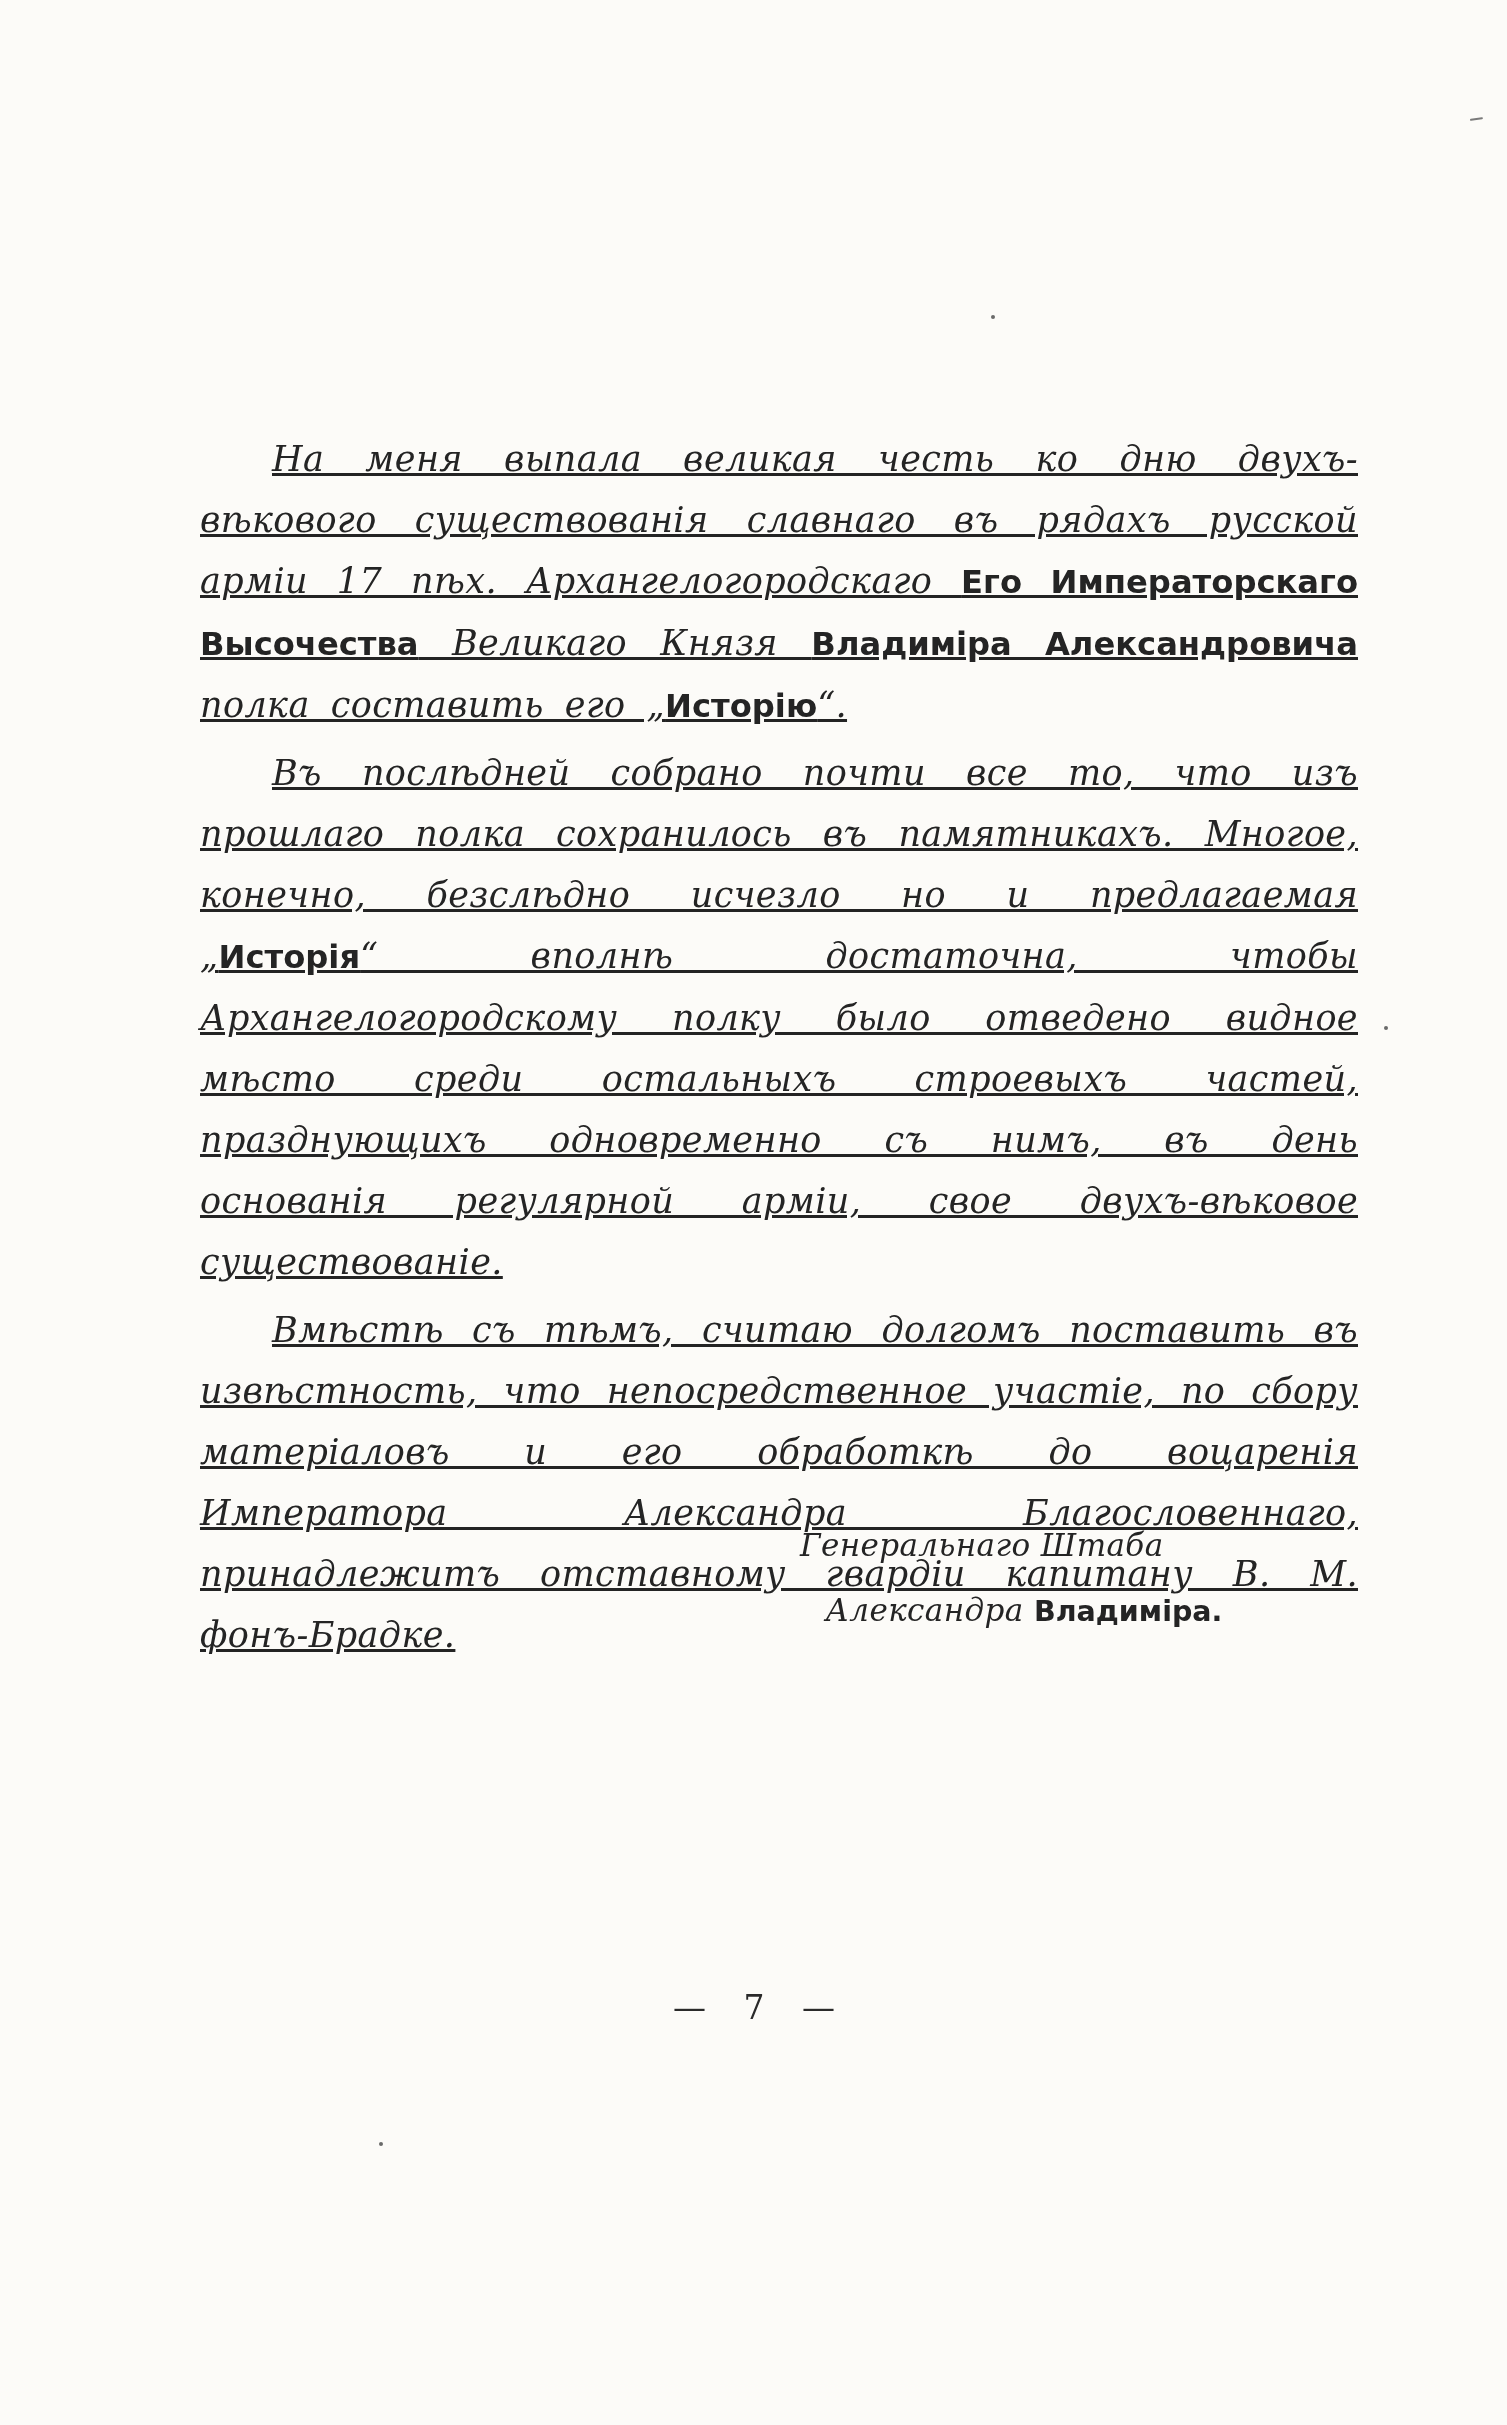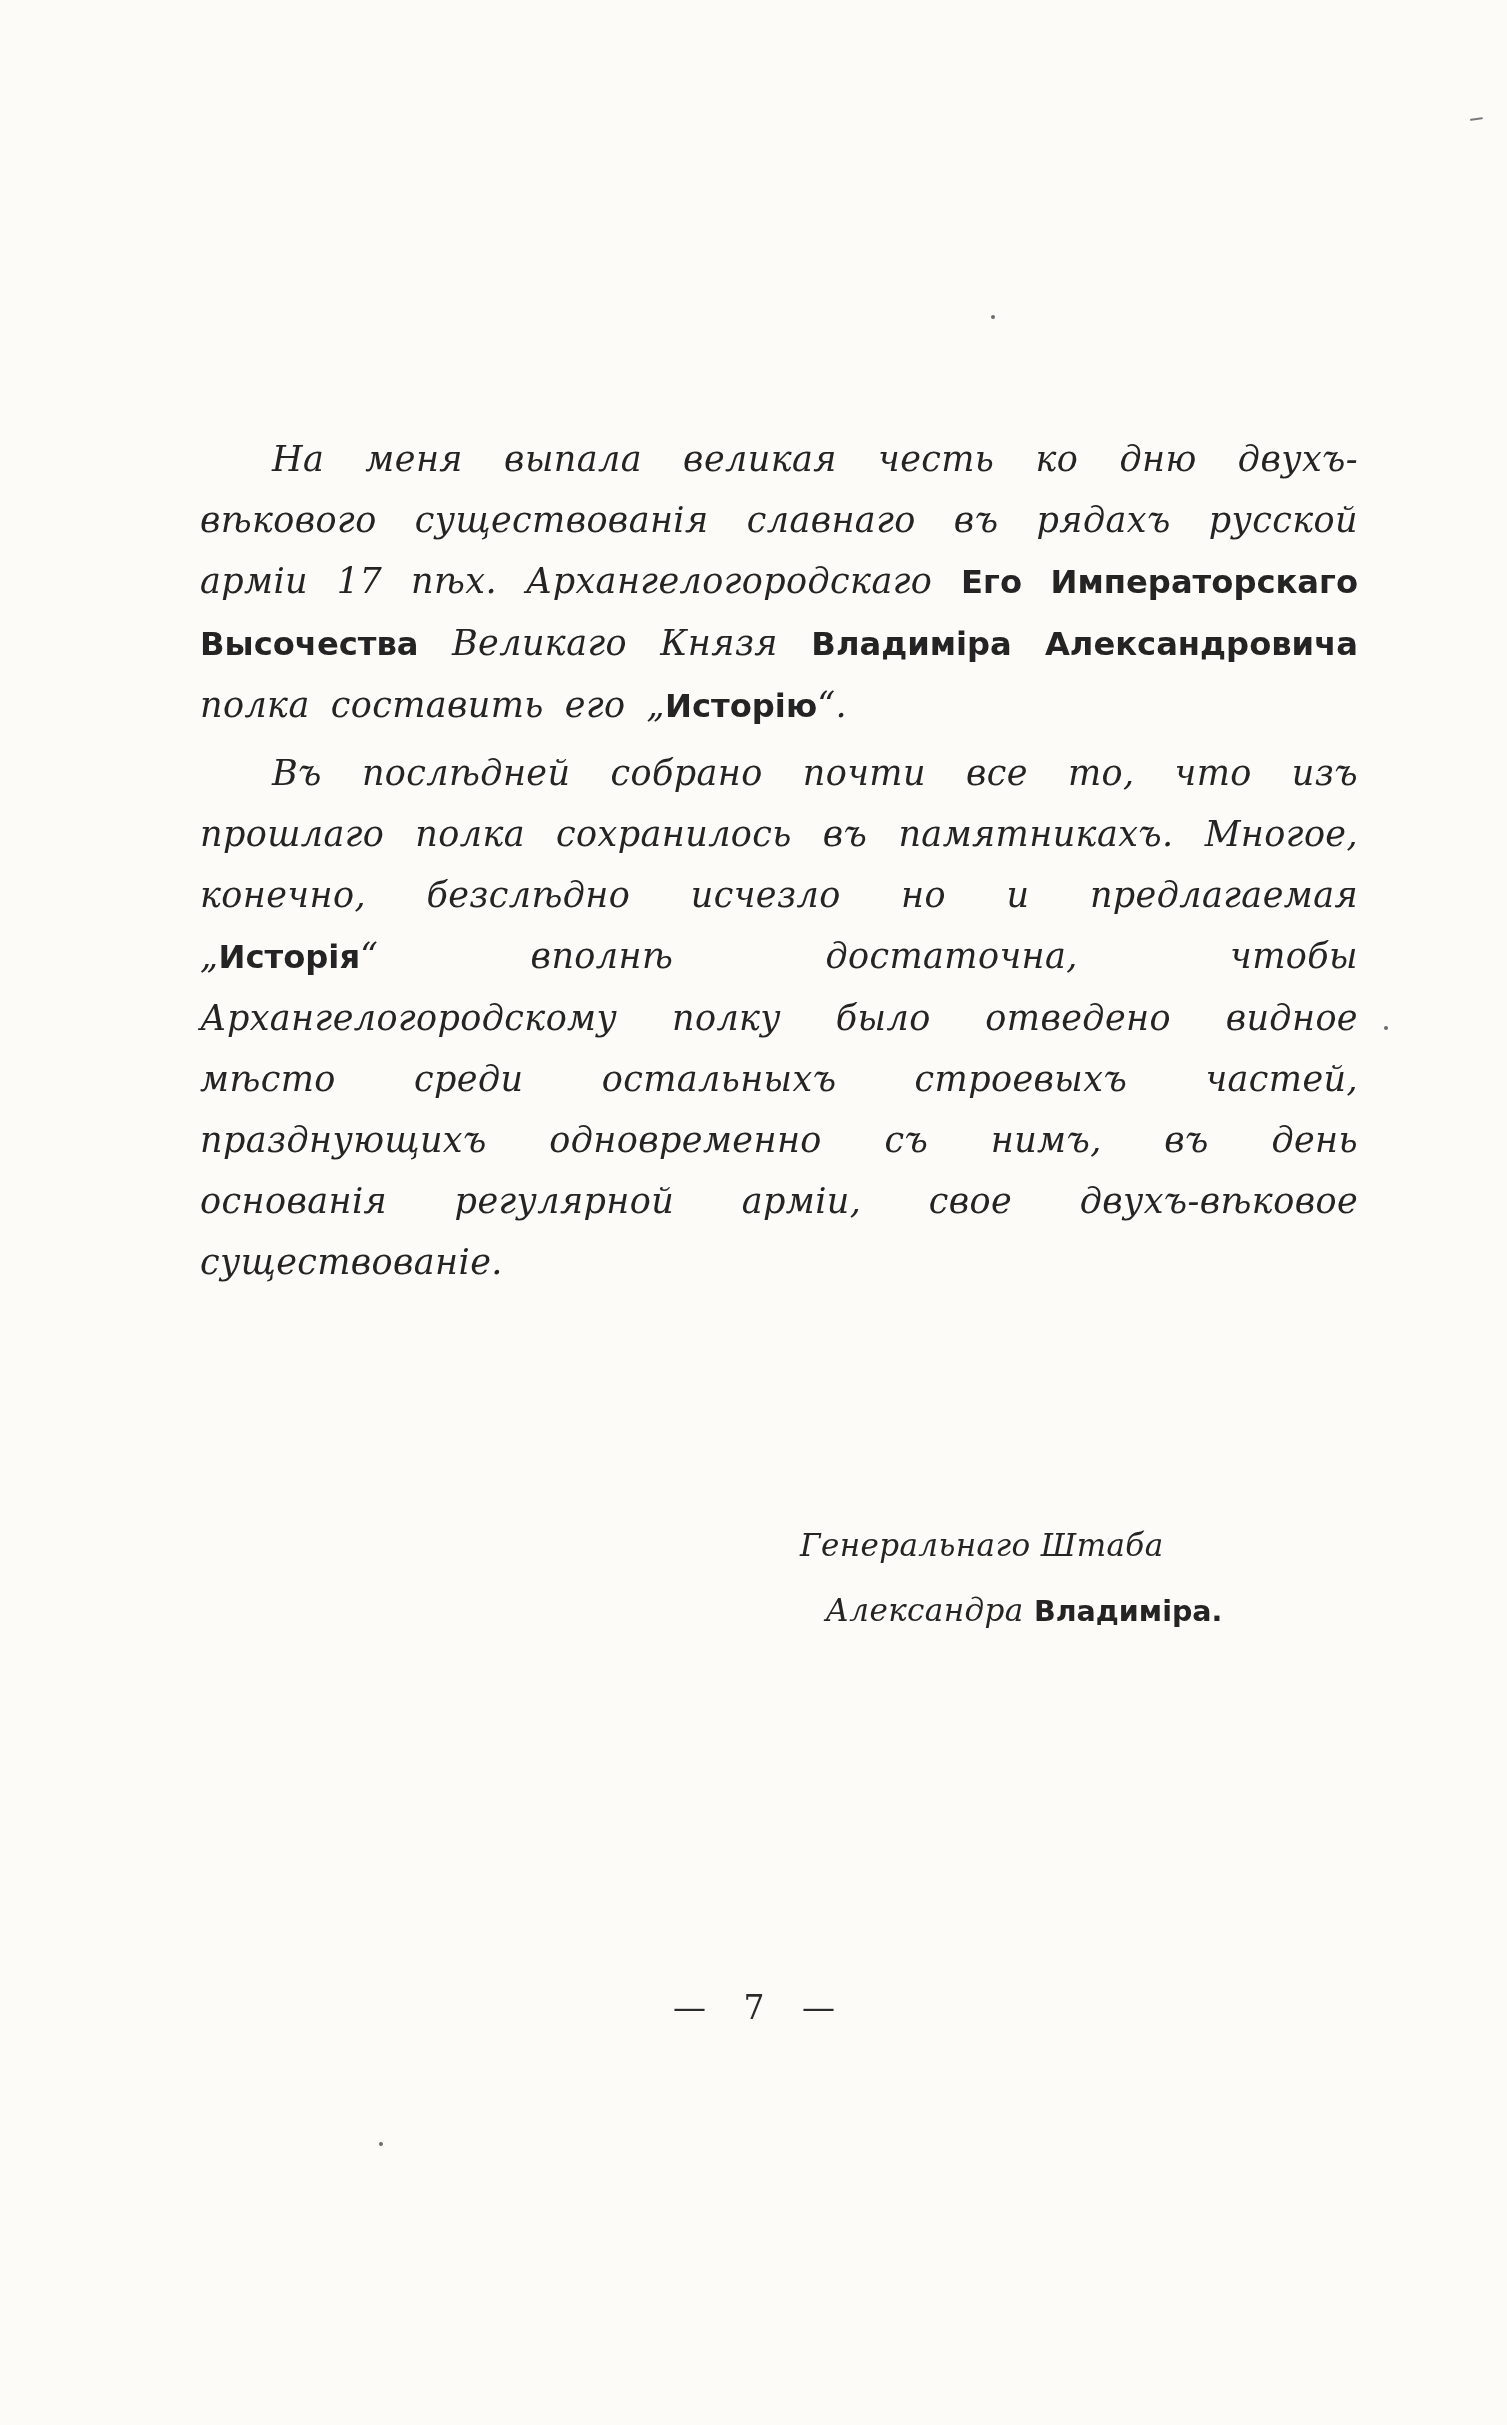--- a/index.html
+++ b/index.html
@@ -25,20 +25,21 @@
     width: 1158px;
   }
   .para {
     font-style: italic;
     font-size: 35px;
     line-height: 61px;
     text-align: justify;
     text-indent: 72px;
     word-spacing: 9.5px;
     letter-spacing: 0.4px;
+    text-decoration: underline;
   }
   .para + .para { margin-top: 6.4px; }
   .it { font-style: italic; }
   .bd {
     font-style: normal;
     font-weight: 700;
     font-family: "DejaVu Sans", sans-serif;
     font-size: 0.92em;
     letter-spacing: 0;
   }
@@ -90,20 +91,21 @@
   <span class="speck speck-2"></span>
   <span class="speck speck-3"></span>
   <span class="speck speck-4"></span>
 
   <div class="text-block">
 
     <p class="para"><span class="it">На меня выпала великая честь ко дню двухъ-вѣкового существованія славнаго въ рядахъ русской арміи 17 пѣх. Архангелогородскаго </span><span class="bd">Его Императорскаго Высочества</span><span class="it"> Великаго Князя </span><span class="bd">Владиміра Александровича</span><span class="it"> полка составить его „</span><span class="bd">Исторію</span><span class="it">“.</span></p>
 
     <p class="para"><span class="it">Въ послѣдней собрано почти все то, что изъ прошлаго полка сохранилось въ памятникахъ. Многое, конечно, безслѣдно исчезло но и предлагаемая „</span><span class="bd">Исторія</span><span class="it">“ вполнѣ достаточна, чтобы Архангелогородскому полку было отведено видное мѣсто среди остальныхъ строевыхъ частей, празднующихъ одновременно съ нимъ, въ день основанія регулярной арміи, свое двухъ-вѣковое существованіе.</span></p>
 
+    <p class="para"><span class="it">Вмѣстѣ съ тѣмъ, считаю долгомъ поставить въ извѣстность, что непосредственное участіе, по сбору матеріаловъ и его обработкѣ до воцаренія Императора Александра Благословеннаго, принадлежитъ отставному гвардіи капитану В. М. фонъ-Брадке.</span></p>
 
   </div>
 
   <div class="signature">
     <div class="sig-line1"><span class="it">Генеральнаго Штаба</span></div>
     <div class="sig-line2"><span class="it">Александра </span><span class="bd">Владиміра.</span></div>
   </div>
 
   <div class="page-number">— 7 —</div>
 

